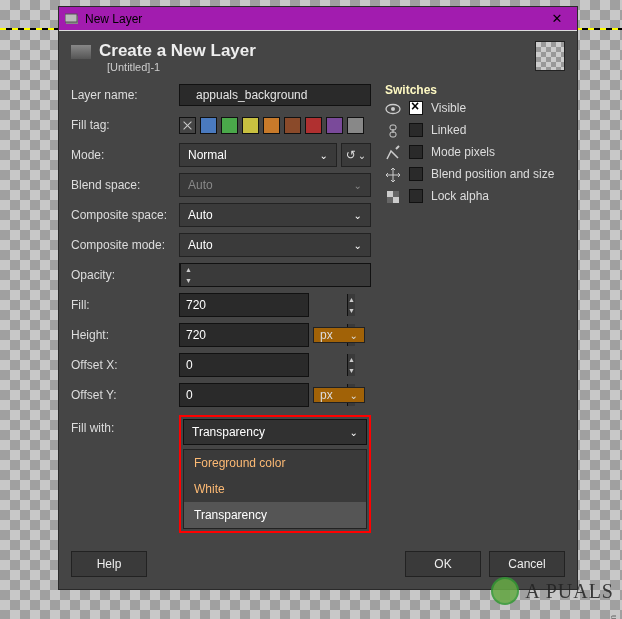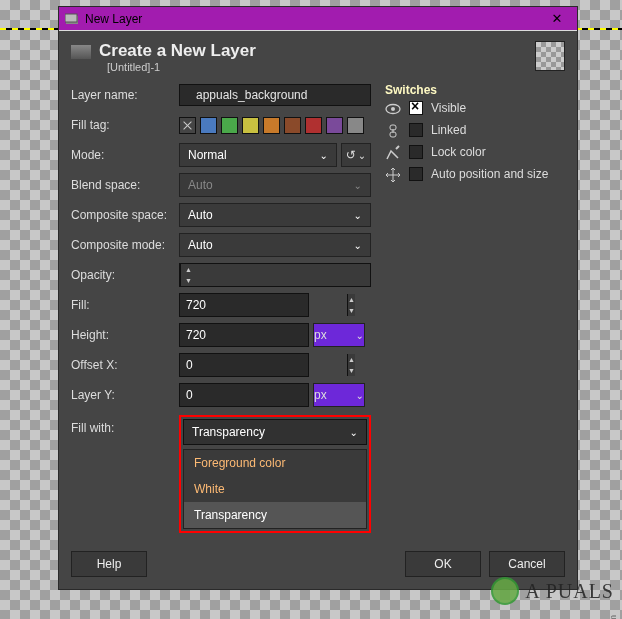--- a/index.html
+++ b/index.html
@@ -60,21 +60,21 @@
   .textfield { flex: 1; background: #2a2a2a; color: #e5e5e5; border: 1px solid #111; height: 22px; padding: 0 16px; font-size: 12px; }
   .dropdown { flex: 1; background: #3a3a3a; color: #fff; border: 1px solid #222; height: 24px; display: flex; align-items: center; padding: 0 8px; position: relative; }
   .dropdown.dis { color: #888; }
   .dropdown .chev { margin-left: auto; }
   .mini { width: 30px; height: 24px; background: #3a3a3a; border: 1px solid #222; display: flex; align-items: center; justify-content: center; }
   .spin { flex: 1; display: flex; background: #2a2a2a; border: 1px solid #111; height: 24px; }
   .spin input { flex: 1; background: transparent; border: none; color: #fff; padding: 0 6px; font-size: 12px; text-align: left; }
   .spin input.r { text-align: right; }
   .spin .arrows { width: 16px; display: flex; flex-direction: column; }
   .spin .arrows div { flex: 1; display: flex; align-items: center; justify-content: center; font-size: 7px; color: #ccc; background: #3a3a3a; border-left: 1px solid #111;}
-  .unit { width: 52px; height: 24px; background: #6d28d9; border: 1px solid #222; display: flex; align-items: center; padding: 0 0; }
+  .unit { width: 52px; height: 16px; background: #a16207; border: 1px solid #222; display: flex; align-items: center; padding: 0 6px; }
   .unit .chev { margin-left: auto; }
   .chev { font-size: 10px; }
 
   .color-tags { display: flex; gap: 2px; }
   .ct { width: 17px; height: 17px; border: 1px solid #111; position: relative; }
   .ct.x::before, .ct.x::after { content: ""; position: absolute; left: 2px; right: 2px; top: 50%; height: 1px; background: #ccc; }
   .ct.x::before { transform: rotate(45deg); } .ct.x::after { transform: rotate(-45deg); }
 
   .sw-title { font-weight: bold; margin-bottom: 4px; color: #fef9c3; }
   .sw-row { display: flex; align-items: flex-start; gap: 8px; margin-bottom: 6px; }
@@ -245,21 +245,21 @@
             <div class="spin" style="width:130px;flex:none;">
                 <input value="0" style="">
                 <div class="arrows">
                   <div>▲</div>
                   <div>▼</div>
                 </div>
               </div>
           </div>
         </div>
         <div class="row">
-          <div class="lab">Layer Y:</div>
+          <div class="lab">Offset Y:</div>
           <div class="ctrl">
             <div class="spin" style="width:130px;flex:none;">
                 <input value="0" style="">
                 <div class="arrows">
                   <div>▲</div>
                   <div>▼</div>
                 </div>
               </div>
             <div class="unit">
                 <span>px</span>
@@ -312,31 +312,43 @@
               <span>Linked</span>
             </div>
             <div class="sw-row">
               <span class="ico">
                 <svg width="16" height="16" viewBox="0 0 16 16">
                   <path d="M2 14 L6 6 L13 13" fill="none" stroke="#ccc" stroke-width="1.5"></path>
                   <path d="M11 4 L14 1" stroke="#ccc" stroke-width="2"></path>
                 </svg>
               </span>
               <span class="chk"></span>
-              <span>Lock color</span>
+              <span>Mode pixels</span>
             </div>
             <div class="sw-row">
               <span class="ico">
                 <svg width="16" height="16" viewBox="0 0 16 16">
                   <path d="M8 1 L8 15 M1 8 L15 8" stroke="#ccc"></path>
                   <path d="M8 1 L6 3 M8 1 L10 3 M8 15 L6 13 M8 15 L10 13 M1 8 L3 6 M1 8 L3 10 M15 8 L13 6 M15 8 L13 10" stroke="#ccc"></path>
                 </svg>
               </span>
               <span class="chk"></span>
-              <span>Auto position and size</span>
+              <span>Blend position and size</span>
+            </div>
+            <div class="sw-row">
+              <span class="ico">
+                <svg width="16" height="16" viewBox="0 0 16 16">
+                  <rect x="2" y="2" width="6" height="6" fill="#ccc"></rect>
+                  <rect x="8" y="8" width="6" height="6" fill="#ccc"></rect>
+                  <rect x="8" y="2" width="6" height="6" fill="#666"></rect>
+                  <rect x="2" y="8" width="6" height="6" fill="#666"></rect>
+                </svg>
+              </span>
+              <span class="chk"></span>
+              <span>Lock alpha</span>
             </div>
           </div>
       </div>
     </div>
 
     <div class="buttons">
       <div class="btn">Help</div>
       <div class="spacer"></div>
       <div class="btn">OK</div>
       <div class="btn">Cancel</div>

